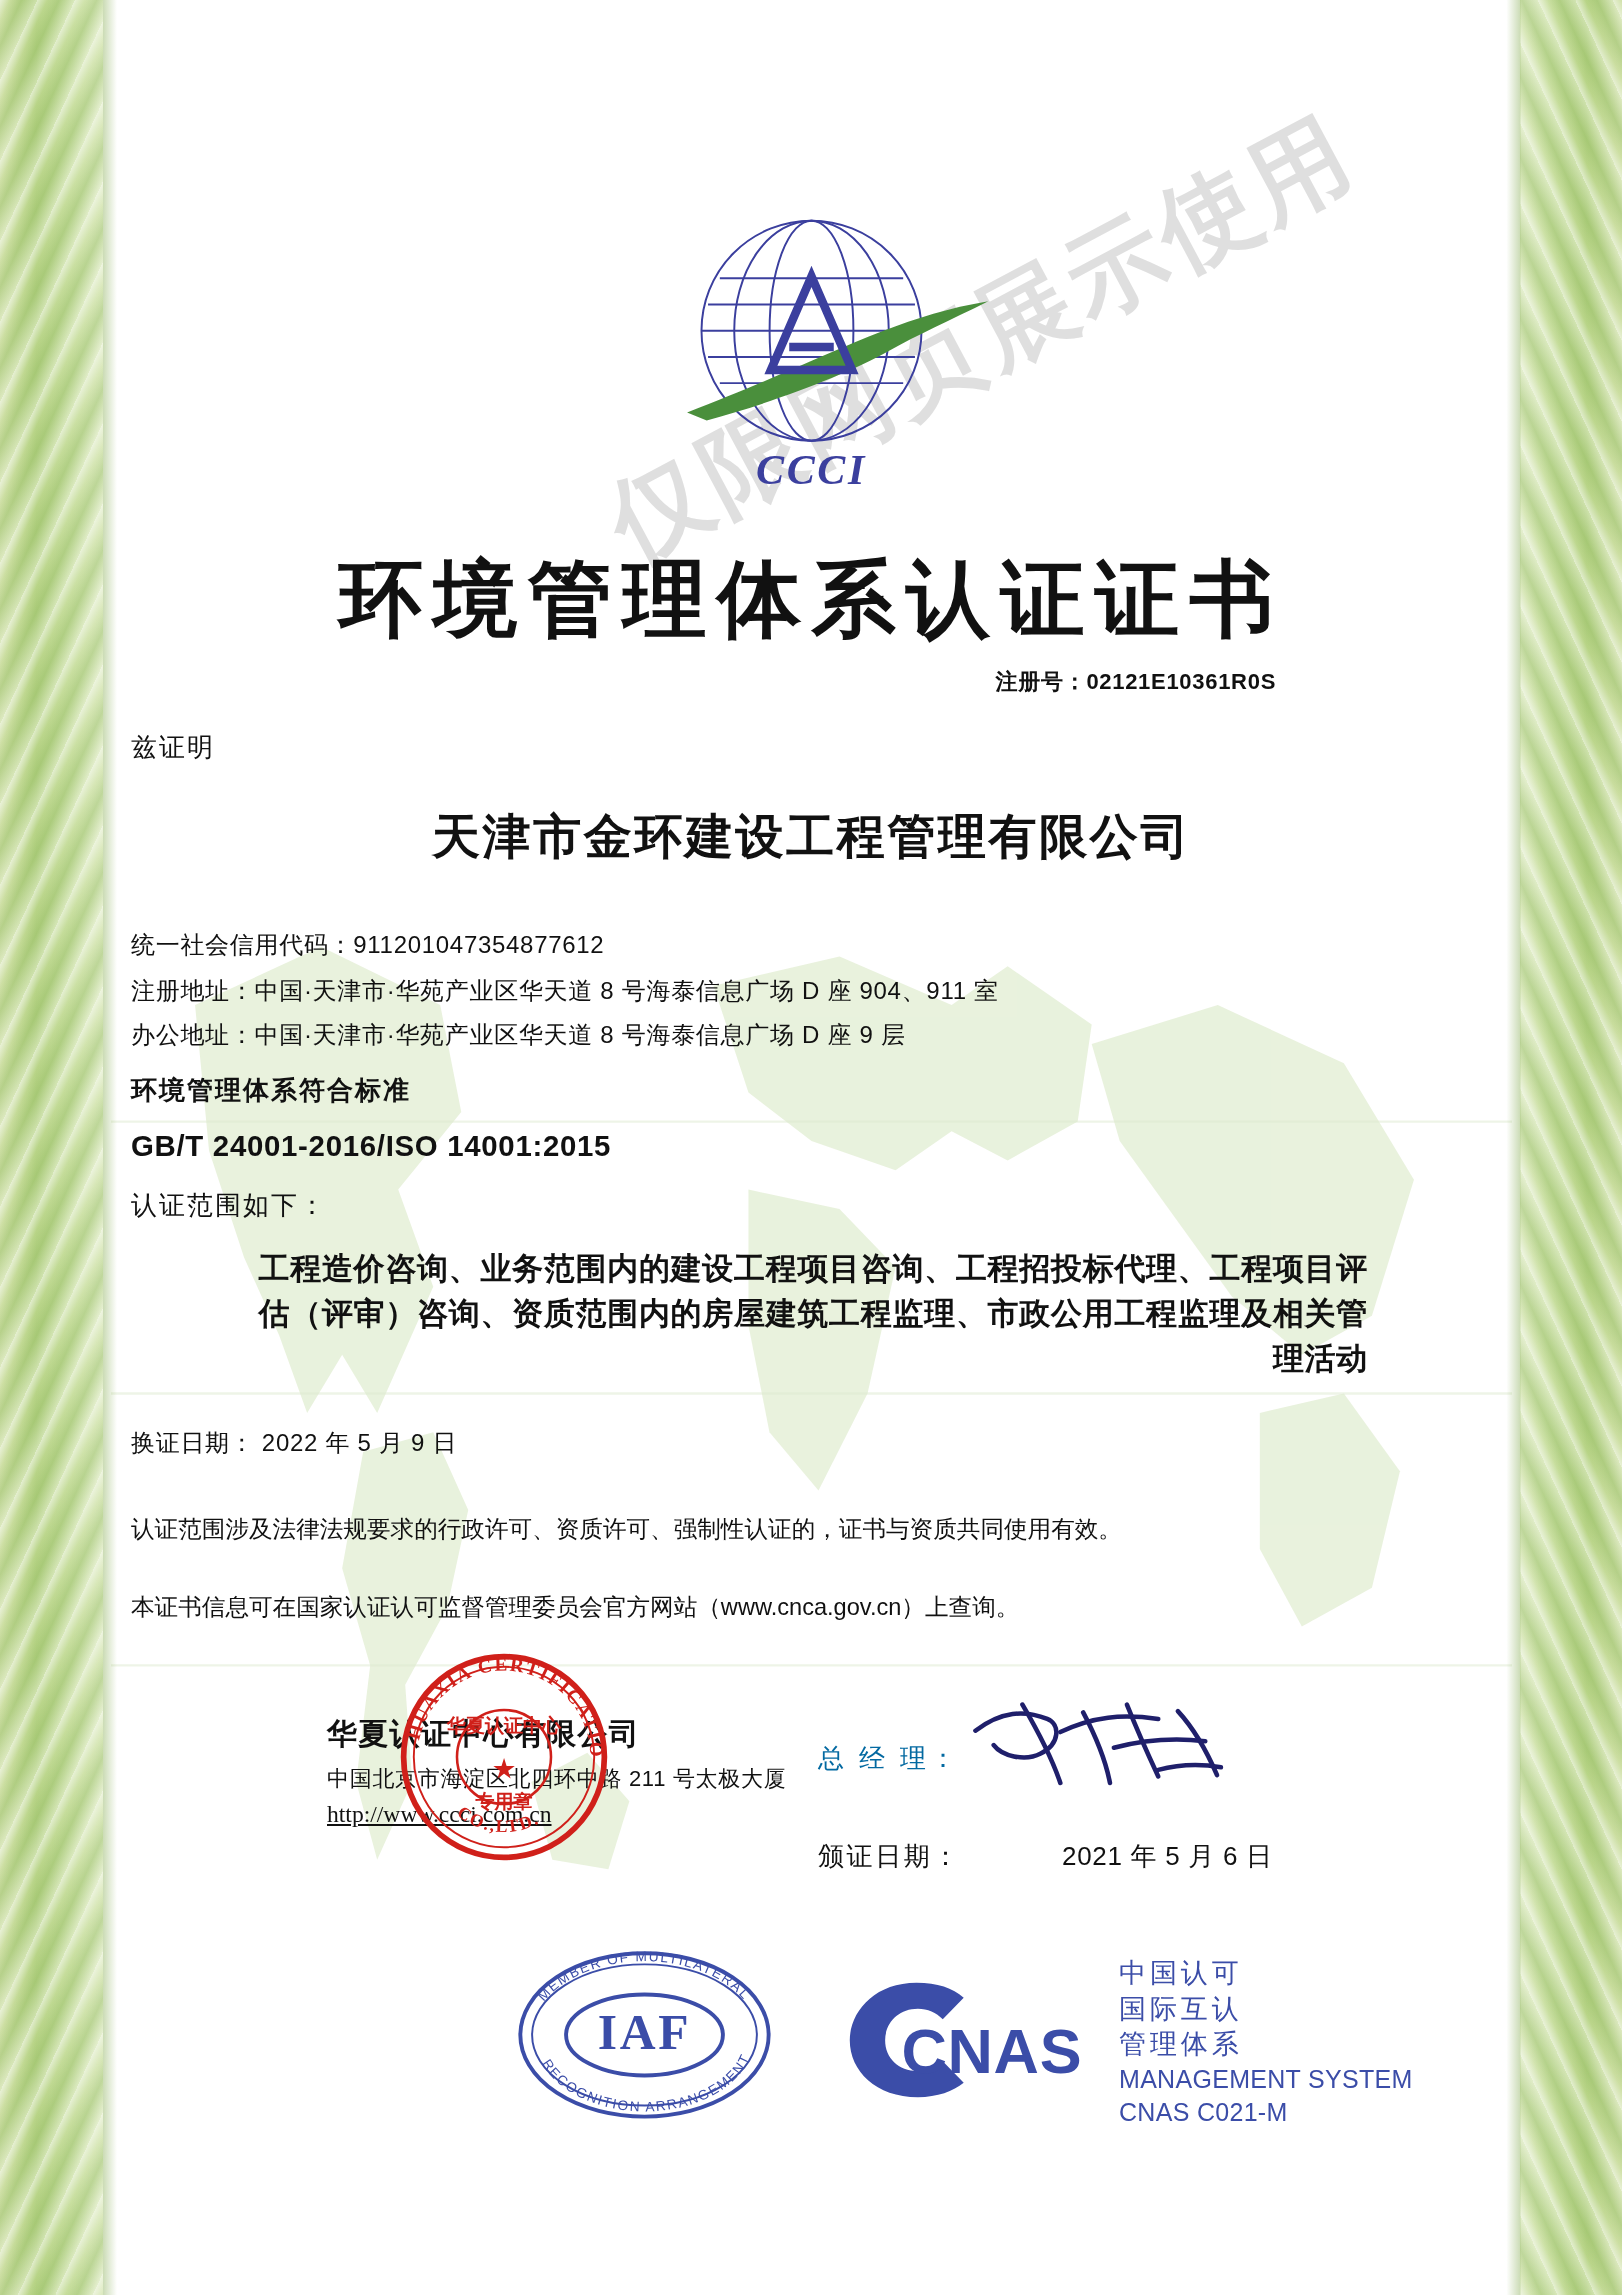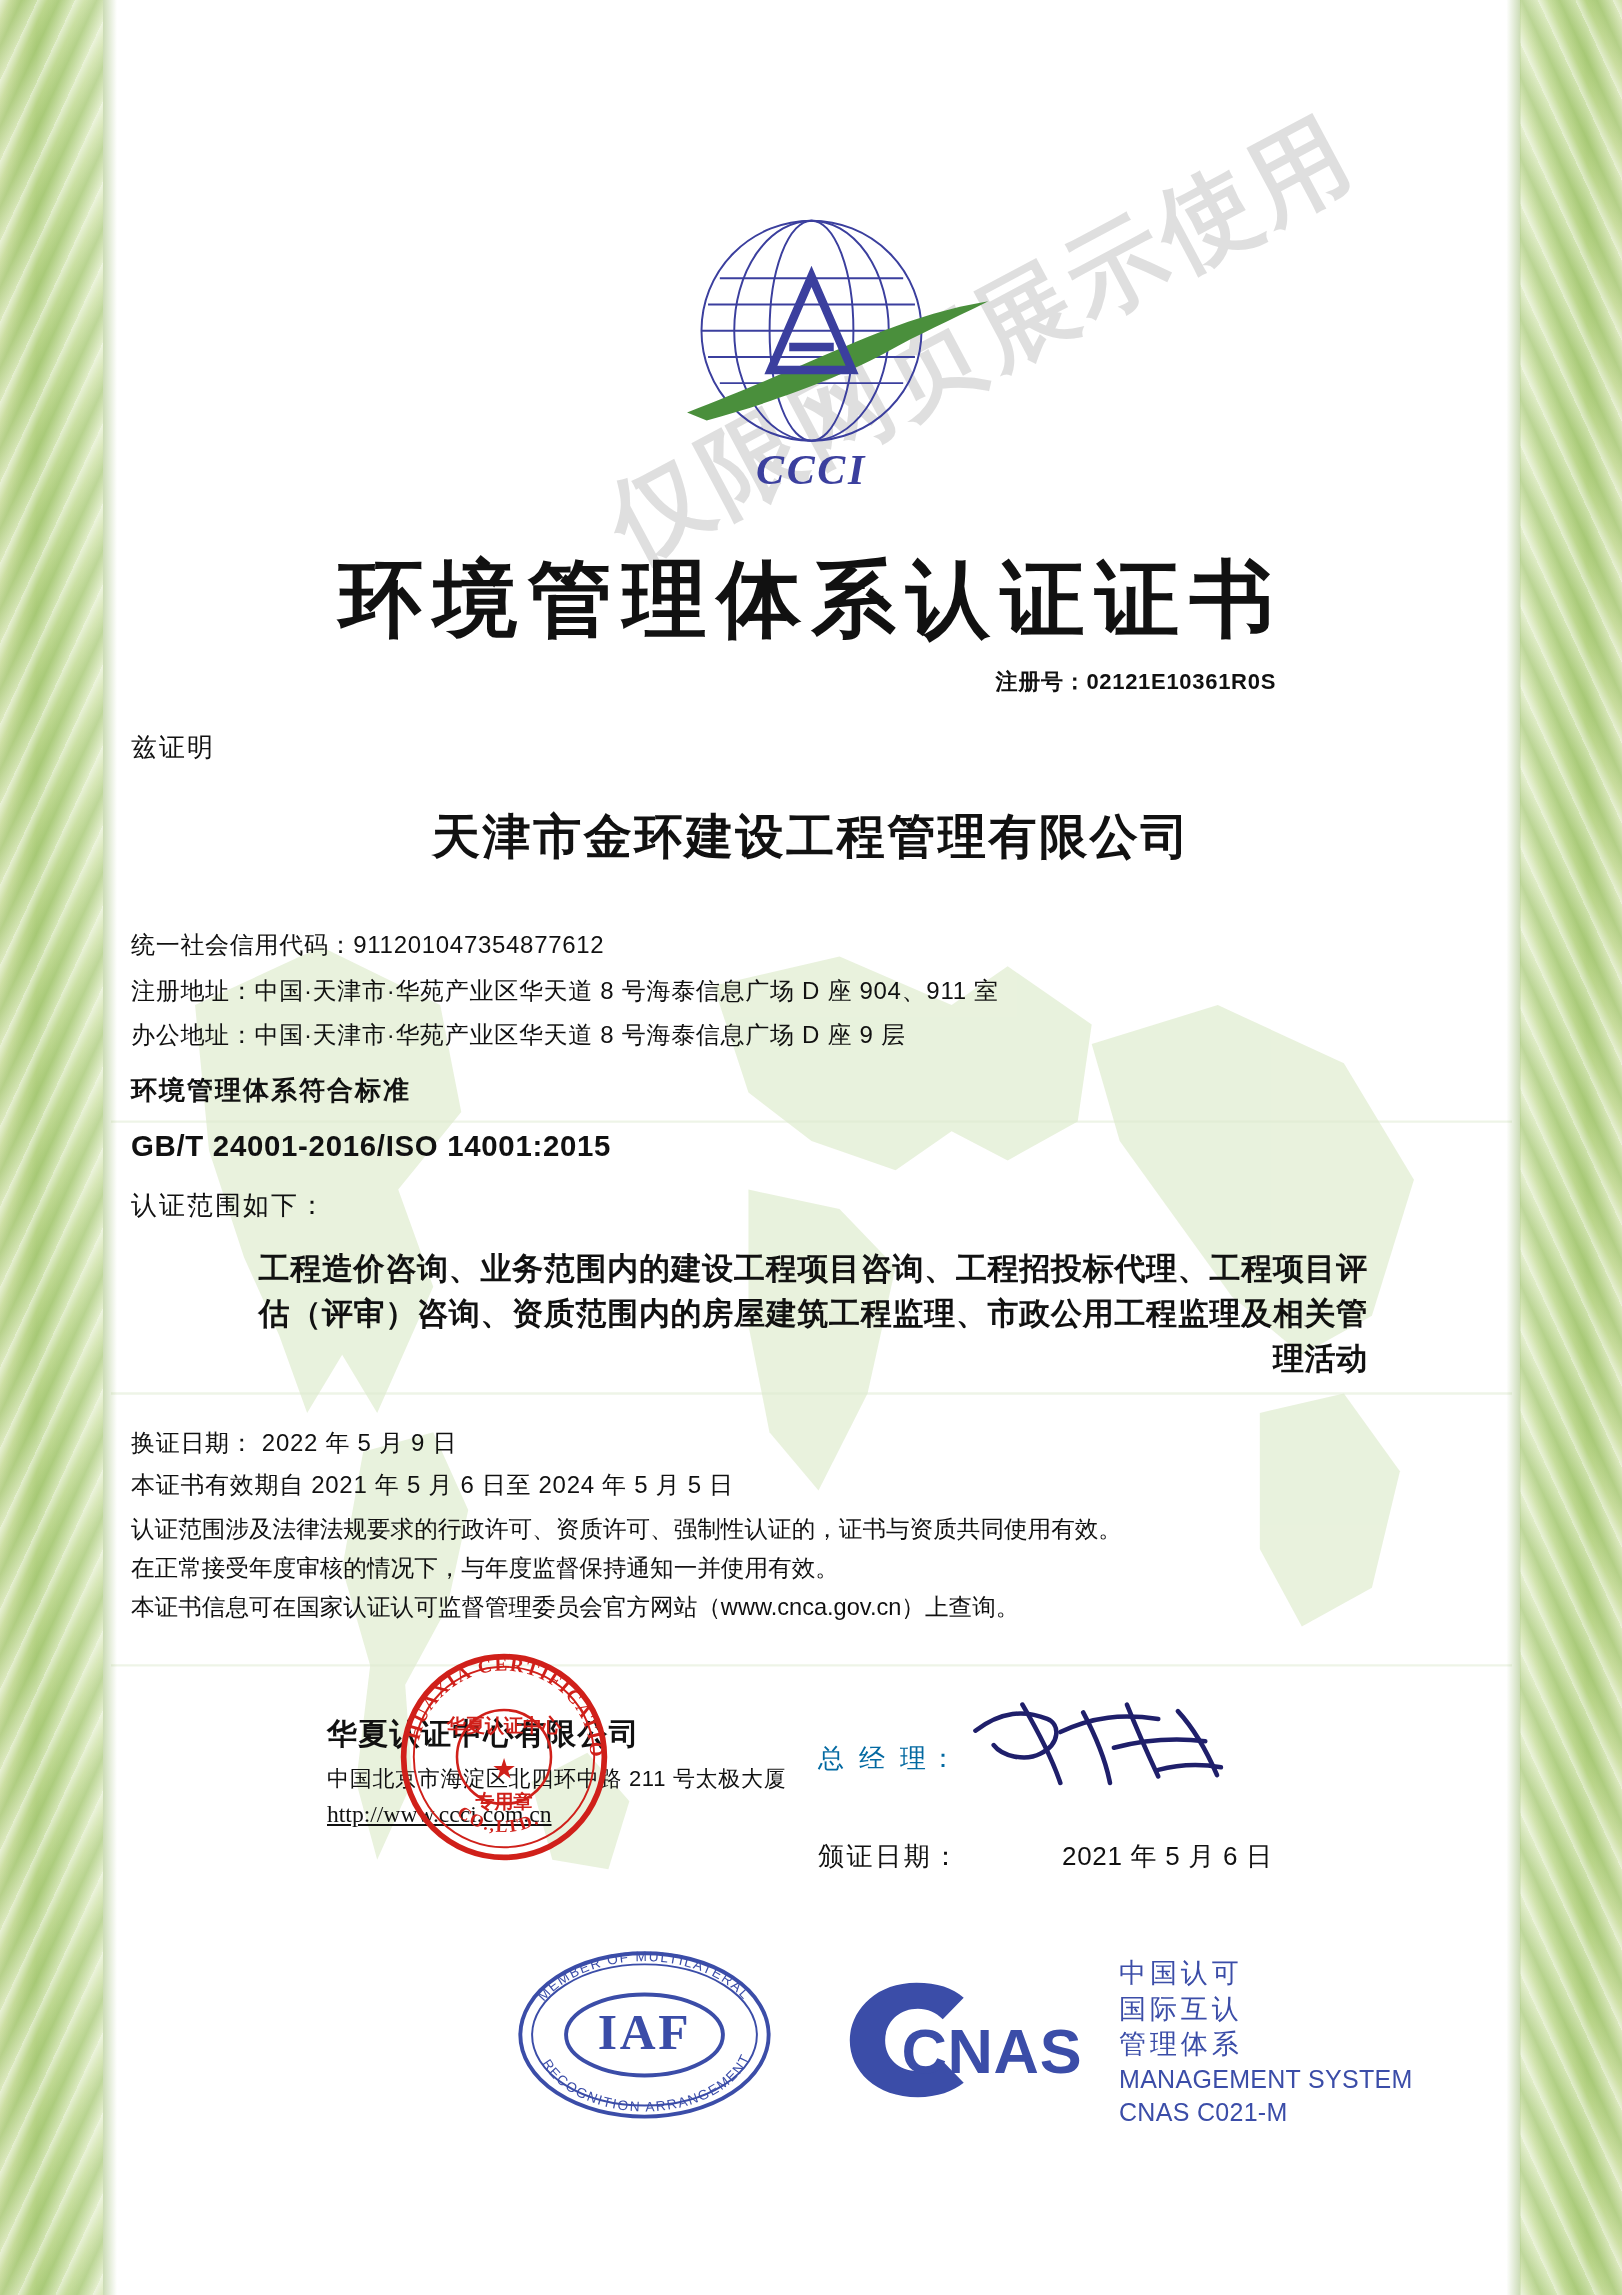--- a/index.html
+++ b/index.html
@@ -359,23 +359,21 @@
     <div class="line-block reg-addr">注册地址：中国·天津市·华苑产业区华天道 8 号海泰信息广场 D 座 904、911 室</div>
     <div class="line-block office-addr">办公地址：中国·天津市·华苑产业区华天道 8 号海泰信息广场 D 座 9 层</div>
 
     <div class="line-block conform">环境管理体系符合标准</div>
     <div class="line-block standard">GB/T 24001-2016/ISO 14001:2015</div>
     <div class="line-block scope-label">认证范围如下：</div>
 
     <div class="scope-body">工程造价咨询、业务范围内的建设工程项目咨询、工程招投标代理、工程项目评估（评审）咨询、资质范围内的房屋建筑工程监理、市政公用工程监理及相关管理活动</div>
 
     <div class="line-block date-line">换证日期： 2022 年 5 月 9 日</div>
-    <div class="line-block valid-line">本证书有效期自 2021 年 5 月 6 日至 2024 年 5 月 5 日</div>
     <div class="line-block note1">认证范围涉及法律法规要求的行政许可、资质许可、强制性认证的，证书与资质共同使用有效。</div>
-    <div class="line-block note2">在正常接受年度审核的情况下，与年度监督保持通知一并使用有效。</div>
     <div class="line-block note3">本证书信息可在国家认证认可监督管理委员会官方网站（www.cnca.gov.cn）上查询。</div>
 
     <div class="issuer">
       <div class="name">华夏认证中心有限公司</div>
       <div class="addr">中国北京市海淀区北四环中路 211 号太极大厦</div>
       <div class="url">http://www.ccci.com.cn</div>
     </div>
 
     <div class="seal">
       <svg viewBox="0 0 340 340" aria-hidden="true">

